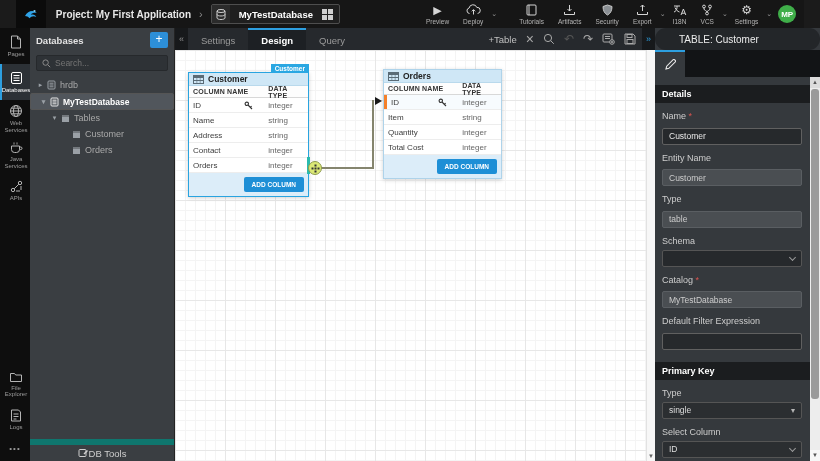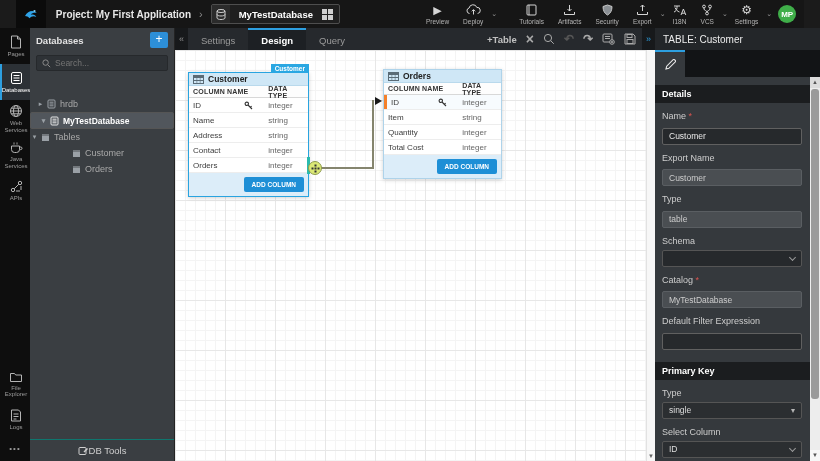--- a/index.html
+++ b/index.html
@@ -36,34 +36,34 @@
   .rail-spacer { flex:1; }
   .rail-dots { color:#9a9a9a; font-size:8px; letter-spacing:1px; text-align:center; padding:6px 0 8px; }
 
   
   .sidebar { width:145px; background:#3a3e42; display:flex; flex-direction:column; flex:0 0 145px; border-right:1px solid #232323; }
   .sb-head { height:24px; display:flex; align-items:center; padding:0 6px; }
   .sb-title { font-size:9.5px; font-weight:bold; color:#e3e3e3; flex:1; }
   .sb-add { width:18px; height:16px; background:#2d8fd8; border-radius:2px; color:#fff; font-size:12px; line-height:14px; text-align:center; cursor:pointer; }
   .sb-search { margin:3px 6px 6px; height:16px; background:#2e3236; border:1px solid #26292c; border-radius:2px; display:flex; align-items:center; padding:0 5px; }
   .sb-search input { background:transparent; border:none; outline:none; color:#aaa; font-size:8.5px; width:100%; font-family:"Liberation Sans",sans-serif; }
-  .tree { flex:1; overflow:hidden;margin-top:19px; }
+  .tree { flex:1; overflow:hidden; }
   .tree-row { height:16px; display:flex; align-items:center; font-size:9px; color:#a9a9a9; cursor:pointer; white-space:nowrap; }
   .tree-row .tw { width:9px; font-size:7px; color:#9aa0a6; text-align:center; margin-right:2px; }
   .tree-row.sel { background:#51565c; color:#fff; font-weight:bold; }
   .tree-row .ticon { margin-right:4px; display:flex; }
-  .db-tools { height:22px; border-top:1px solid #0f766e; display:flex; align-items:center; justify-content:center; color:#cfcfcf; font-size:9.5px; cursor:pointer; gap:0; }
+  .db-tools { height:22px; border-top:6px solid #0f766e; display:flex; align-items:center; justify-content:center; color:#cfcfcf; font-size:9.5px; cursor:pointer; gap:0; }
 
   
   .center { width:480px; flex:0 0 480px; display:flex; flex-direction:column; min-width:0; }
   .toolbar { height:22px; background:#26292d; display:flex; align-items:stretch; flex:0 0 22px; }
   .collapse-btn { width:13px; background:#17191b; color:#8f8f8f; font-size:9px; display:flex; align-items:center; justify-content:center; cursor:pointer; }
   .wtab { padding:0 13px; font-size:9.5px; color:#9b9b9b; display:flex; align-items:center; cursor:pointer; border-top:2px solid transparent; }
   .wtab.active { background:#1d2024; color:#fff; font-weight:bold; border-top:2px solid #2d9fe0; }
-  .tool-right { margin-left:auto; display:flex; align-items:center; gap:9px; padding-right:4px;font-weight:bold; }
+  .tool-right { margin-left:auto; display:flex; align-items:center; gap:9px; padding-right:4px; }
   .addtable { font-size:9.5px; color:#c0c0c0; cursor:pointer; }
   .ticn { color:#a9a9a9; font-size:12px; cursor:pointer; display:flex; align-items:center; }
   .ticn.dim { color:#565656; }
   .expand-btn { width:13px; background:#17191b; color:#2d9fe0; font-size:9px; display:flex; align-items:center; justify-content:center; cursor:pointer; margin-left:2px; }
 
   
   .canvas { position:relative; flex:1; background:#fff;
     background-image:
       linear-gradient(#e7e7e7 1px, transparent 1px),
       linear-gradient(90deg, #e7e7e7 1px, transparent 1px),
@@ -91,21 +91,21 @@
   .addcol-btn { background:#1e8fd6; color:#fff; font-size:6.5px; font-weight:bold; padding:4px 8px; border-radius:2px; cursor:pointer; }
   .teal-handle { position:absolute; width:3px; background:#2bbbad; }
   .rel-line { position:absolute; background:#85856e; }
   .rel-arrow { position:absolute; width:0; height:0; border-top:4px solid transparent; border-bottom:4px solid transparent; border-left:7px solid #1a1a1a; }
   .move-handle { position:absolute; width:14px; height:14px; border-radius:50%; background:#dbe876; border:1px solid #8d9a4d; display:flex; align-items:center; justify-content:center; cursor:move; }
   .canvas-scroll { position:absolute; right:0; top:0; bottom:0; width:9px; background:#f7f7f7; border-left:1px solid #e2e2e2; }
   .canvas-scroll .dn { position:absolute; bottom:2px; left:1px; font-size:6px; color:#666; }
 
   
   .inspector { width:165px; flex:0 0 165px; background:#35393d; display:flex; flex-direction:column; }
-  .insp-title { height:22px; background:#232629; color:#ececec; font-size:10px; display:flex; align-items:center; padding-left:8px; flex:0 0 22px; }
+  .insp-title { height:22px; background:#232629; color:#ececec; font-size:10px; display:flex; align-items:center; padding-left:24px; flex:0 0 22px;border-radius:11px; }
   .insp-tabs { height:27px; background:#121416; display:flex; flex:0 0 27px; }
   .insp-tab { width:30px; background:#35393d; border-top:2px solid #2d9fe0; display:flex; align-items:center; justify-content:center; cursor:pointer; }
   .insp-scroll { flex:1; position:relative; overflow:hidden; }
   .insp-content { position:absolute; inset:0 10px 0 0; }
   .strip { background:#1b1d1f; color:#fff; font-size:9px; font-weight:bold; padding:4px 7px; }
   .fgroup { padding:0 8px 0 7px; }
   .flabel { font-size:9px; color:#cdcdcd; margin:8px 0 4px; }
   .flabel.req::after { content:" *"; color:#d9534f; }
   .inp { width:100%; height:17px; background:#26292c; border:1px solid #606060; border-radius:2px; color:#e8e8e8; font-size:8.5px; padding:0 6px; font-family:"Liberation Sans",sans-serif; outline:none; }
   .inp.dis { background:#4a4e52; border-color:#5a5e62; color:#cdcdcd; }
@@ -336,21 +336,21 @@
         <div class="tree-row sel" style="padding-left:8px;">
           <span class="tw">▾</span>
           <span class="ticon">
             <svg width="9" height="10" viewBox="0 0 9 10">
                 <rect x="1" y="1" width="7" height="8" rx="1" fill="none" stroke="#e8e8e8"></rect>
                 <path d="M2.5 3.2h4M2.5 5h4M2.5 6.8h4" stroke="#e8e8e8"></path>
               </svg>
           </span>
           <span>MyTestDatabase</span>
         </div>
-        <div class="tree-row" style="">
+        <div class="tree-row" style="padding-left:20px;">
           <span class="tw">▾</span>
           <span class="ticon">
             <svg width="9" height="9" viewBox="0 0 9 9">
                 <rect x="1" y="1" width="7" height="7" fill="#9aa0a6"></rect>
                 <rect x="1" y="1" width="7" height="2" fill="#73787d"></rect>
               </svg>
           </span>
           <span>Tables</span>
         </div>
         <div class="tree-row" style="padding-left:42px;">
@@ -552,21 +552,21 @@
               </svg>
           </span>
         </div>
       </div>
       <div class="insp-scroll">
         <div class="insp-content">
           <div class="strip" style="margin-top:8px;">Details</div>
           <div class="fgroup">
             <div class="flabel req">Name</div>
             <input class="inp" value="Customer" style="">
-            <div class="flabel">Export Name</div>
+            <div class="flabel">Entity Name</div>
             <input class="inp dis" value="Customer" style="">
             <div class="flabel">Type</div>
             <input class="inp dis" value="table" style="">
             <div class="flabel">Schema</div>
             <div class="sel" style="background:#26292c;">
               <span class="val"></span>
               <span class="chevron"></span>
             </div>
             <div class="flabel req">Catalog</div>
             <input class="inp dis" value="MyTestDatabase" style="">

